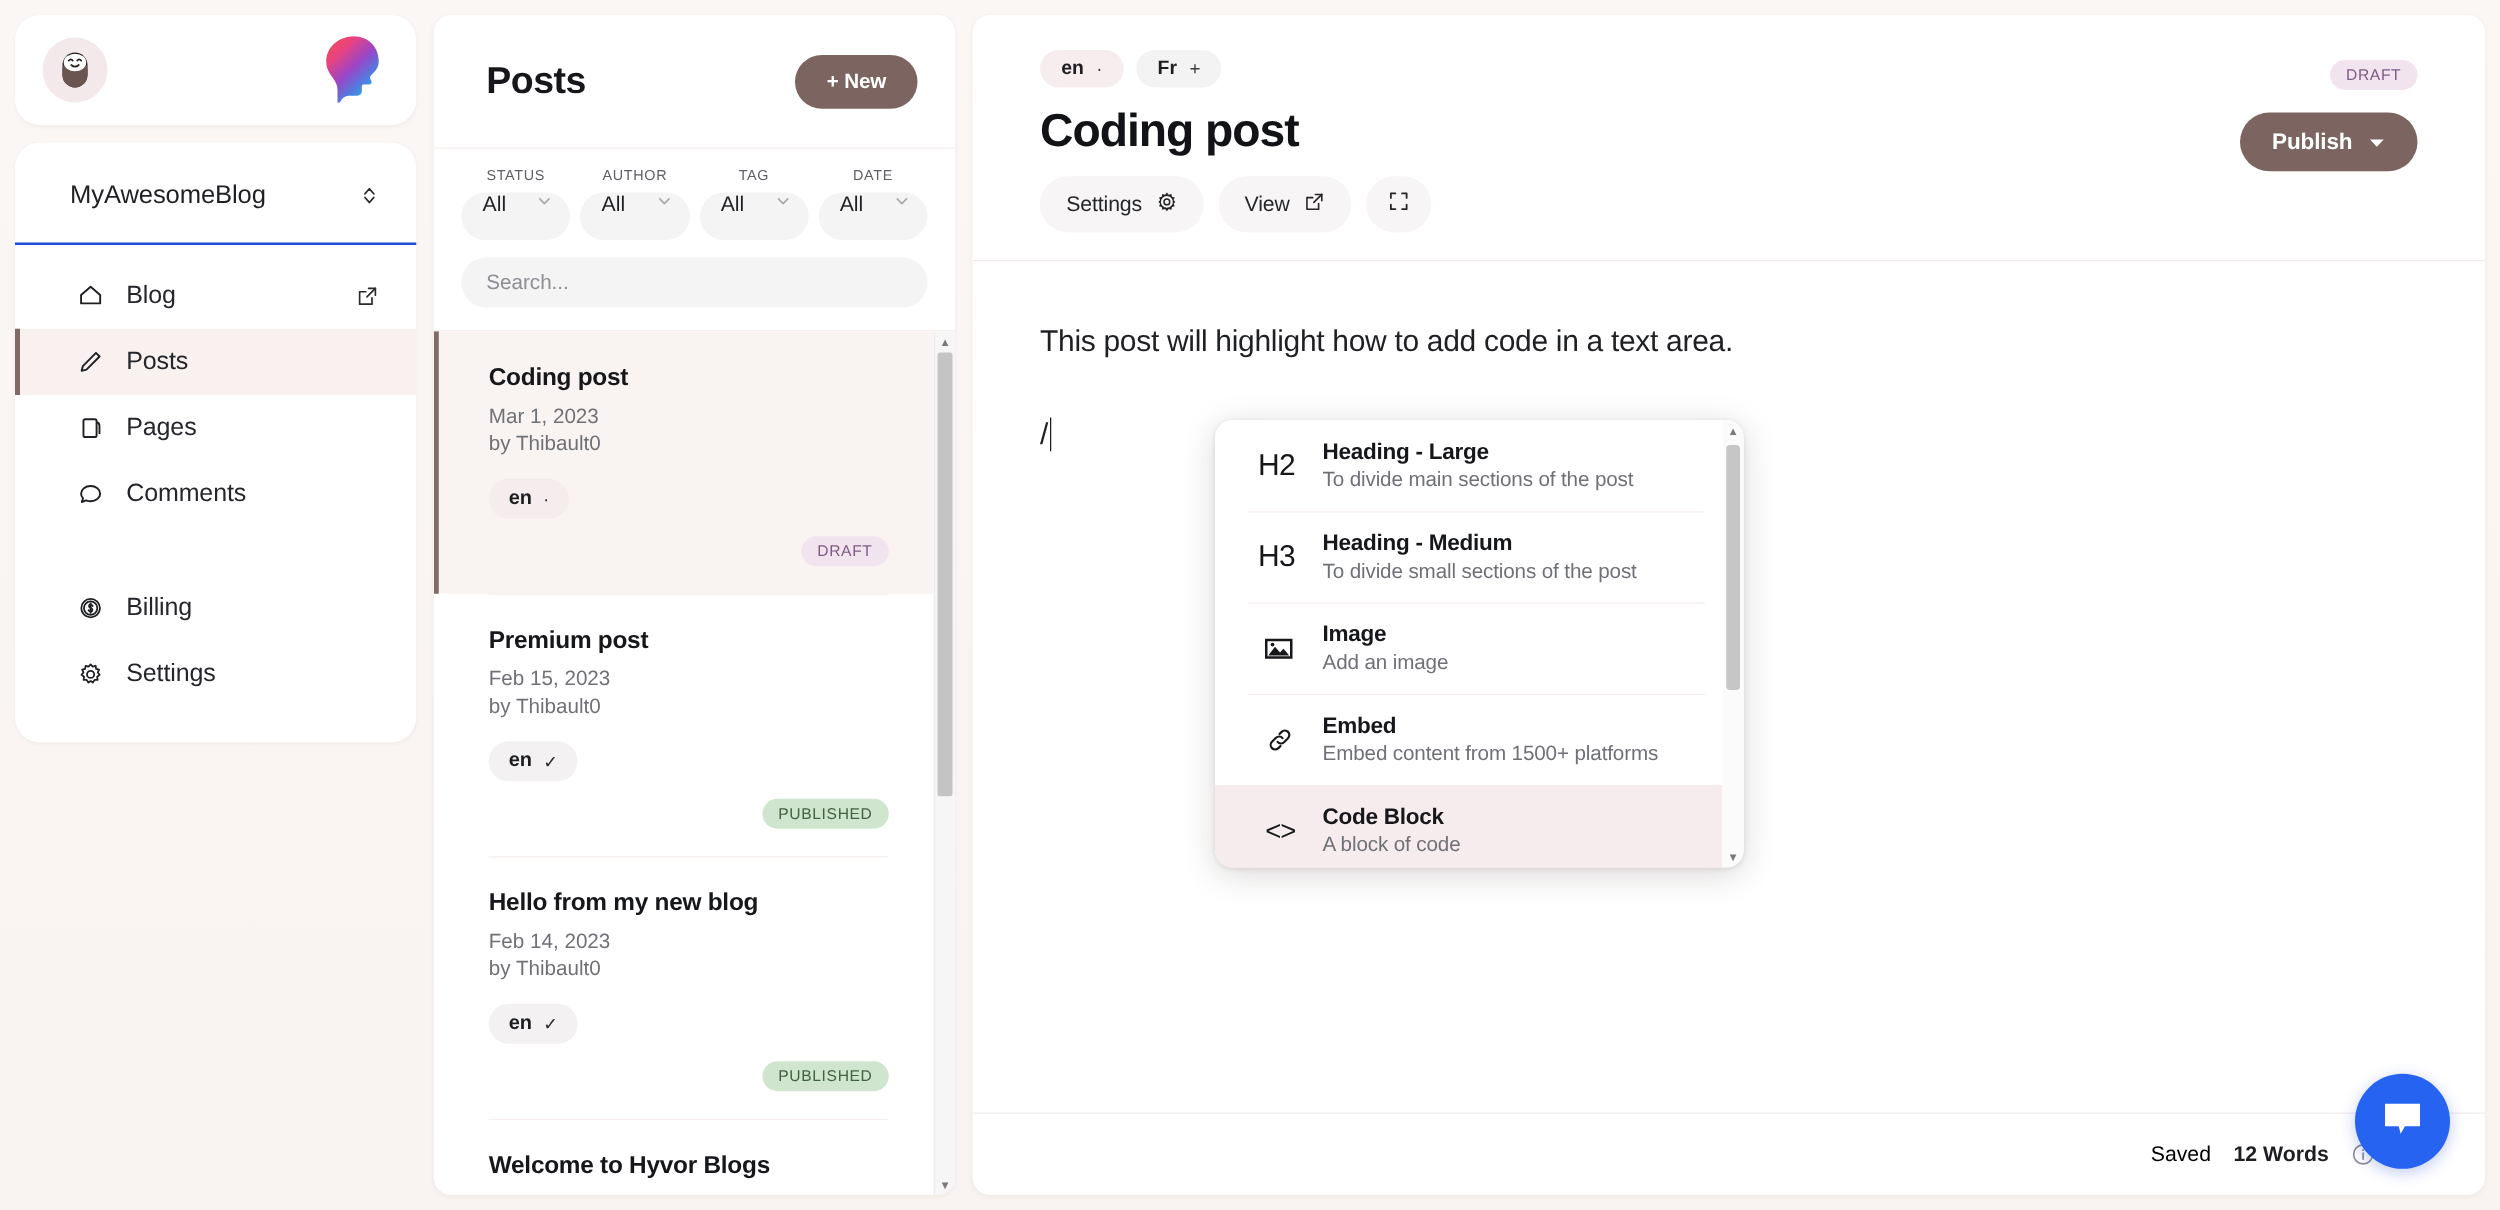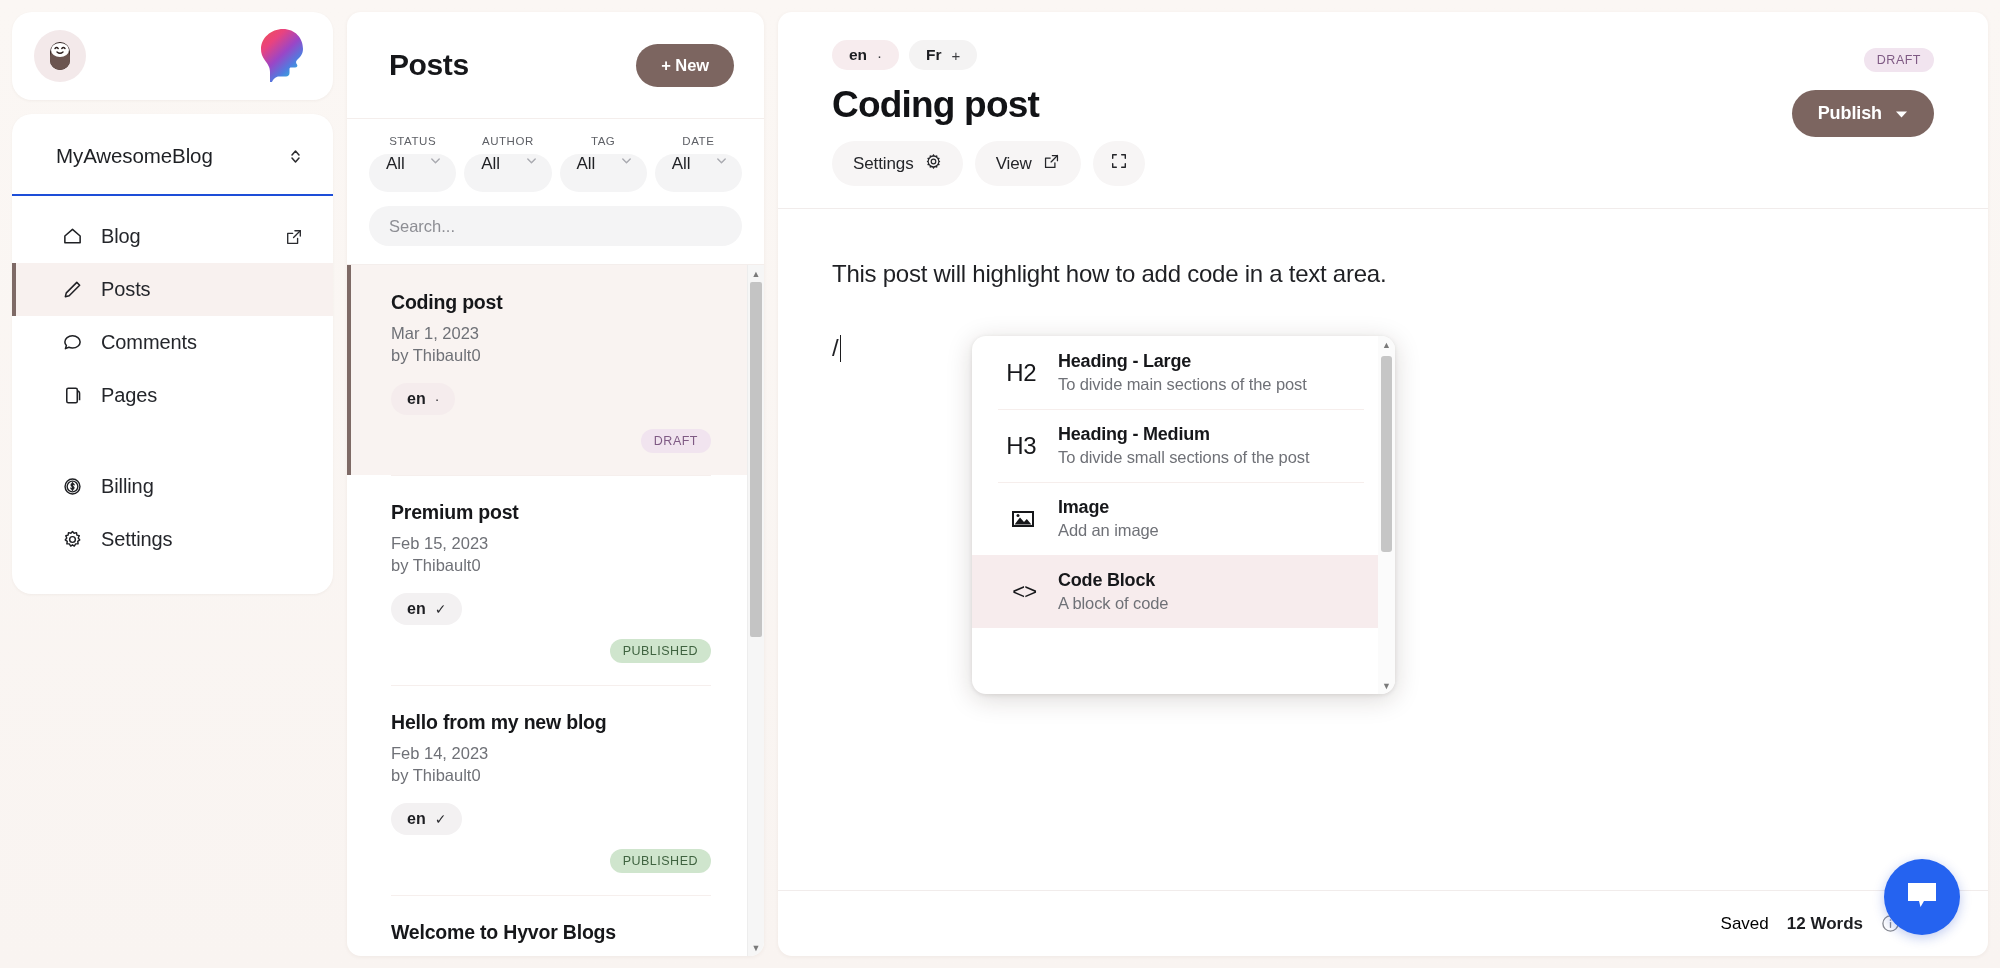--- a/index.html
+++ b/index.html
@@ -584,34 +584,34 @@
             <svg width="21" height="21" viewBox="0 0 22 22" fill="none" stroke="currentColor" stroke-width="1.6" stroke-linecap="round" stroke-linejoin="round">
               <path d="M15.5 3.5 L18.5 6.5 L7.5 17.5 L3.5 18.5 L4.5 14.5 Z"></path>
             </svg>
           </span>
           <span class="nav-label">Posts</span>
         </div>
 
         <div class="nav-item">
           <span class="nav-icon">
             <svg width="21" height="21" viewBox="0 0 22 22" fill="none" stroke="currentColor" stroke-width="1.6" stroke-linejoin="round">
-              <path d="M11 4 C15.4 4 19 6.9 19 10.4 C19 13.9 15.4 16.8 11 16.8 C9.6 16.8 8.3 16.5 7.2 16 L3.6 17.4 L4.6 14.2 C3.6 13.1 3 11.8 3 10.4 C3 6.9 6.6 4 11 4 Z"></path>
-            </svg>
-          </span>
-          <span class="nav-label">Comments</span>
-        </div>
-
-        <div class="nav-item">
-          <span class="nav-icon">
-            <svg width="21" height="21" viewBox="0 0 22 22" fill="none" stroke="currentColor" stroke-width="1.6" stroke-linejoin="round">
               <rect x="5" y="3.5" width="11" height="15" rx="1.6"></rect>
               <path d="M16 6 C17.6 6.4 18.4 7.2 18.4 9 L18.4 16"></path>
             </svg>
           </span>
           <span class="nav-label">Pages</span>
+        </div>
+
+        <div class="nav-item">
+          <span class="nav-icon">
+            <svg width="21" height="21" viewBox="0 0 22 22" fill="none" stroke="currentColor" stroke-width="1.6" stroke-linejoin="round">
+              <path d="M11 4 C15.4 4 19 6.9 19 10.4 C19 13.9 15.4 16.8 11 16.8 C9.6 16.8 8.3 16.5 7.2 16 L3.6 17.4 L4.6 14.2 C3.6 13.1 3 11.8 3 10.4 C3 6.9 6.6 4 11 4 Z"></path>
+            </svg>
+          </span>
+          <span class="nav-label">Comments</span>
         </div>
 
         <div class="nav-gap"></div>
 
 
         <div class="nav-item">
           <span class="nav-icon">
             <svg width="21" height="21" viewBox="0 0 22 22" fill="none" stroke="currentColor" stroke-width="1.5">
               <circle cx="11" cy="11" r="7.8"></circle>
               <circle cx="11" cy="11" r="5.6"></circle>
@@ -881,20 +881,32 @@
             <path d="M4.6 16.4 L10 9.4 L14 14 L16.8 11 L21.4 16.4 Z"></path>
             <circle cx="8" cy="7.6" r="1.5"></circle>
           </svg>
         </span>
         <span class="slash-text">
           <span class="slash-name">Image</span>
           <span class="slash-desc">Add an image</span>
         </span>
       </div>
 
+      <div class="slash-item">
+        <span class="slash-icon">
+          <svg width="24" height="24" viewBox="0 0 24 24" fill="none" stroke="currentColor" stroke-width="1.7" stroke-linecap="round">
+            <path d="M10 13.5 a3.6 3.6 0 0 0 5.2 0.3 L18.4 10.6 a3.6 3.6 0 0 0 -5.1 -5.1 L11.6 7.2"></path>
+            <path d="M14 10.5 a3.6 3.6 0 0 0 -5.2 -0.3 L5.6 13.4 a3.6 3.6 0 0 0 5.1 5.1 L12.4 16.8"></path>
+          </svg>
+        </span>
+        <span class="slash-text">
+          <span class="slash-name">Embed</span>
+          <span class="slash-desc">Embed content from 1500+ platforms</span>
+        </span>
+      </div>
 
       <div class="slash-item highlighted">
         <span class="slash-icon">
           <span class="code-glyph">&lt;&gt;</span>
         </span>
         <span class="slash-text">
           <span class="slash-name">Code Block</span>
           <span class="slash-desc">A block of code</span>
         </span>
       </div>

